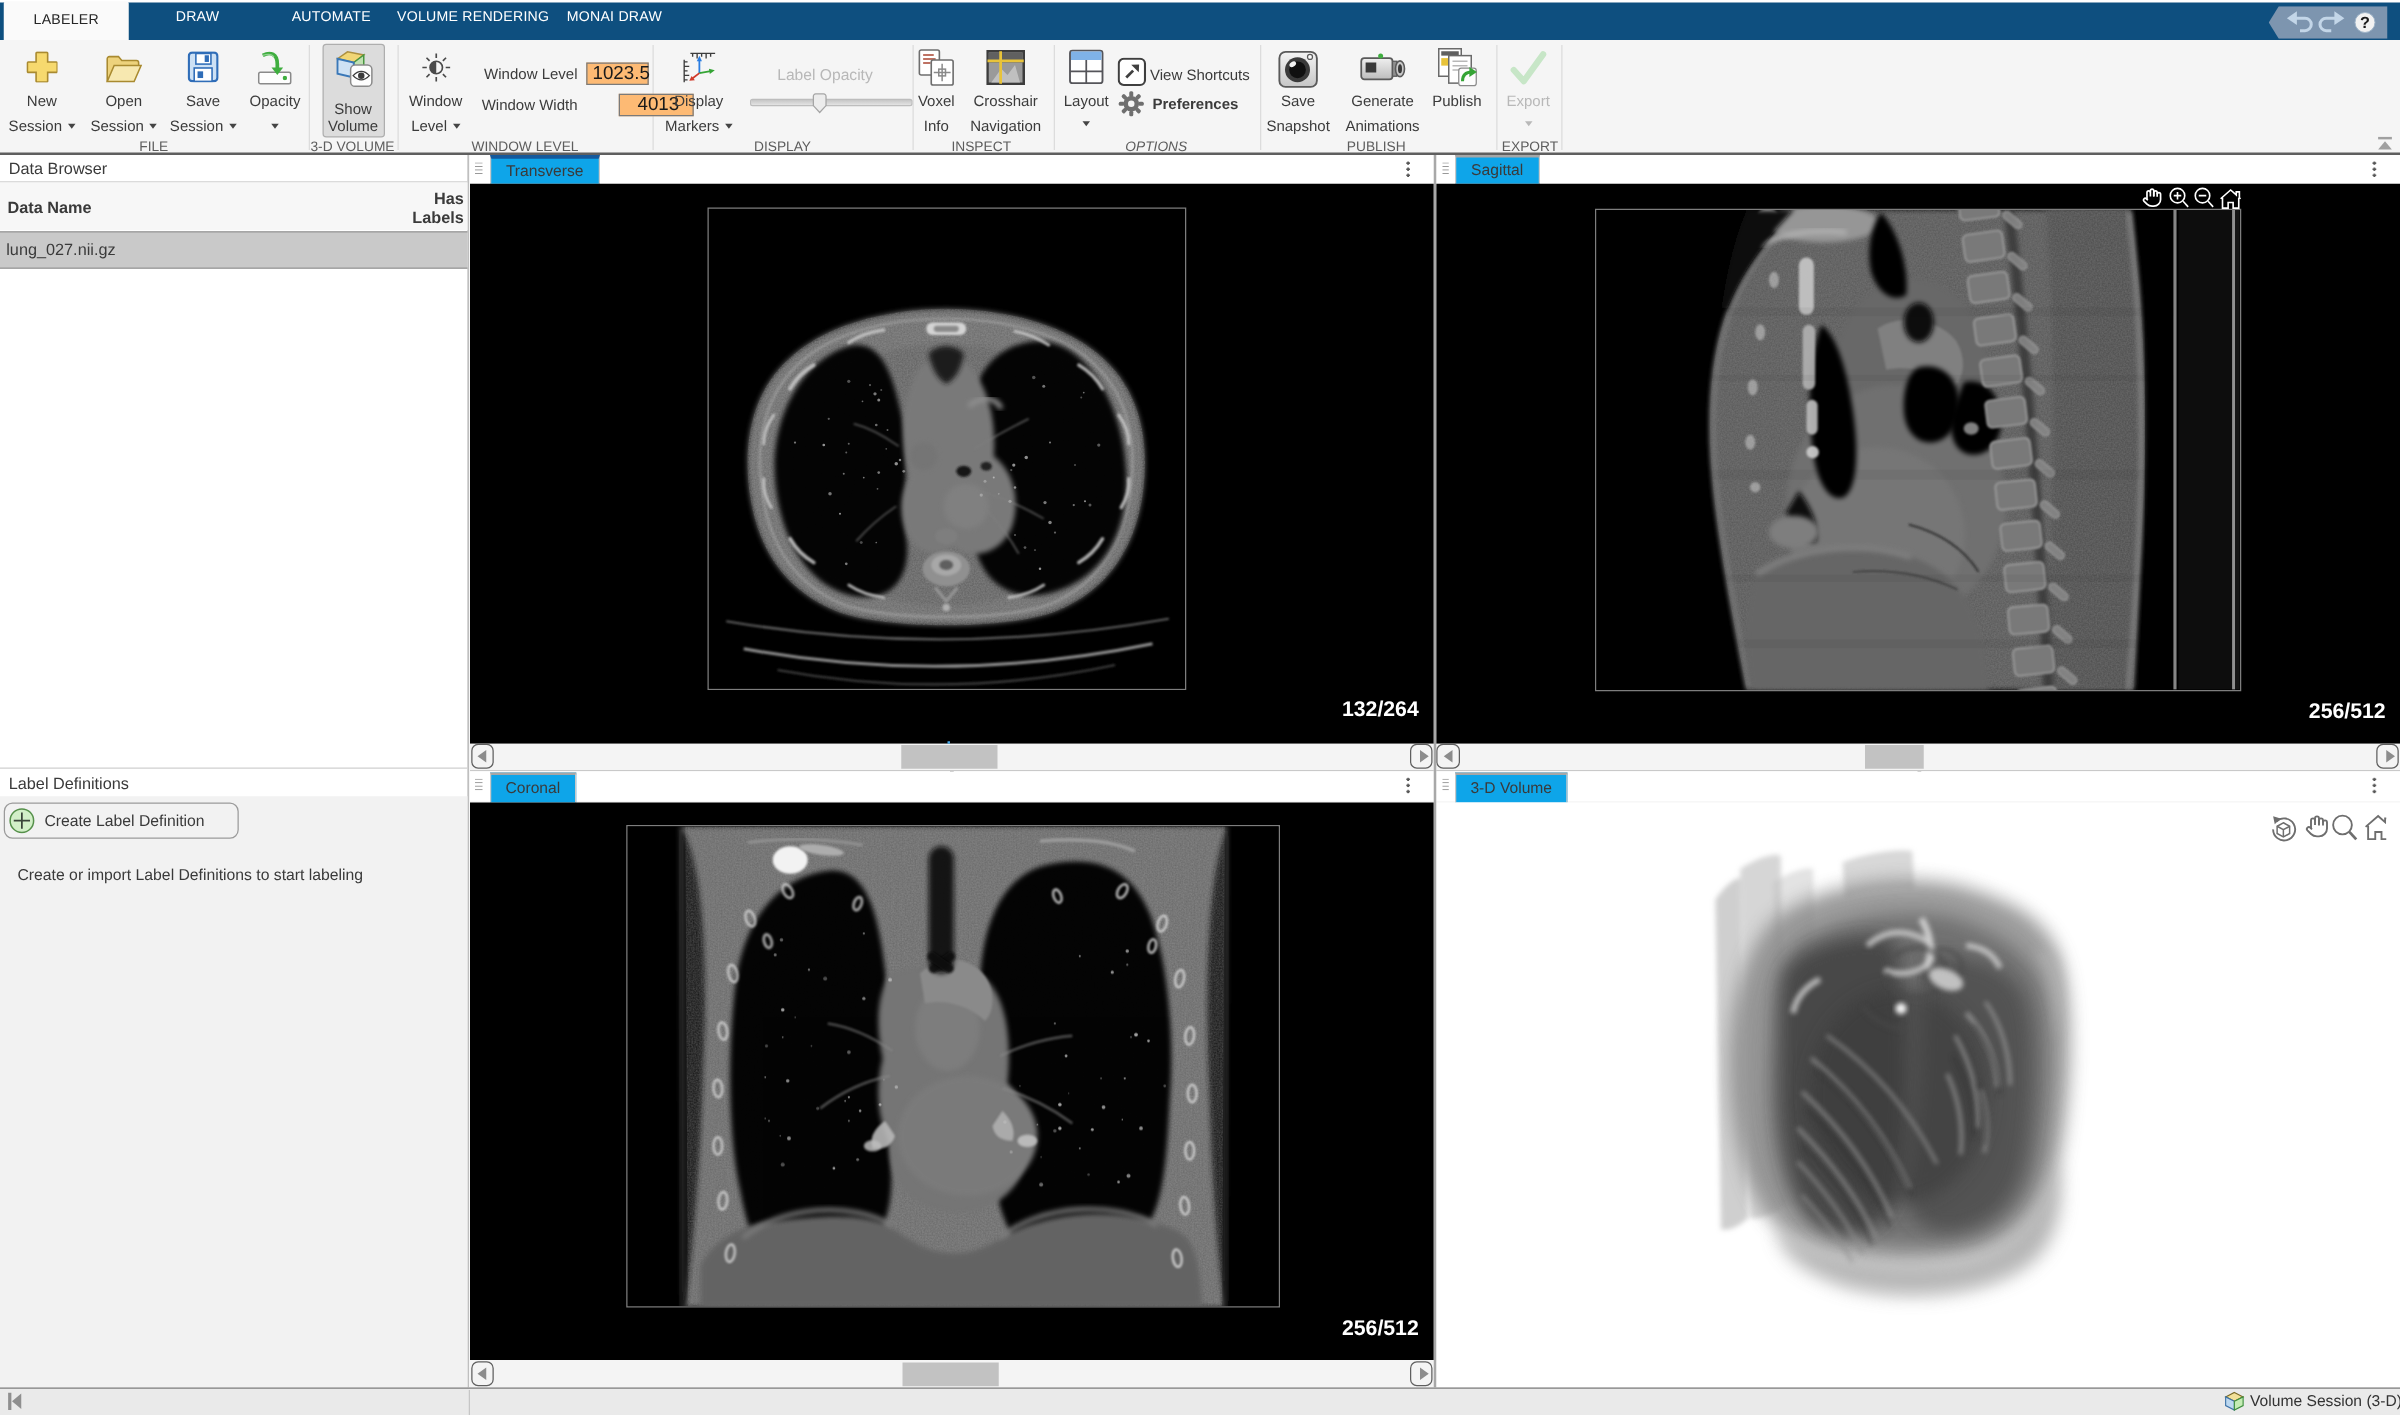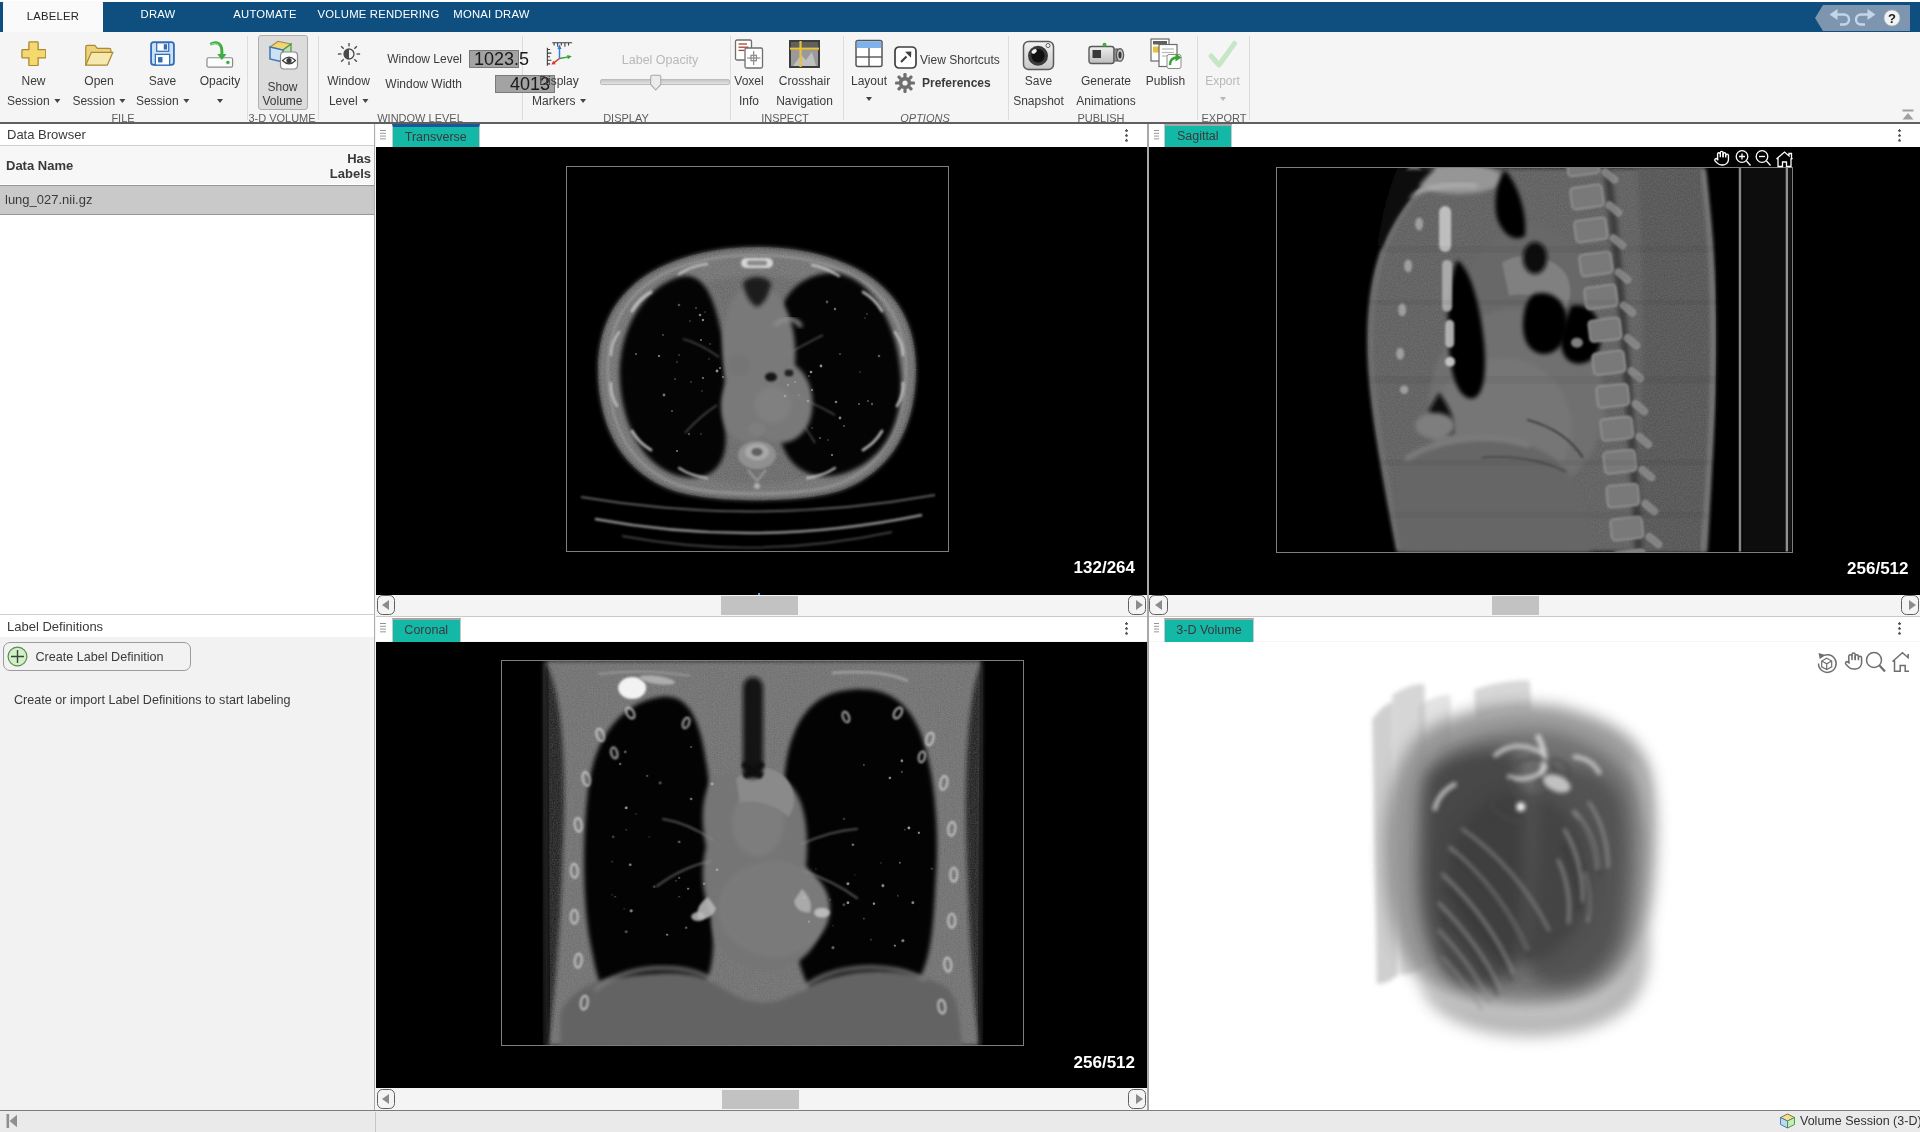--- a/index.html
+++ b/index.html
@@ -12,29 +12,29 @@
 #qaccess{position:absolute;top:4.5px;left:1815px;width:95px;height:26px;}
 #toolbar{position:absolute;left:0;top:31.5px;width:1920px;height:91px;background:#f5f5f5;}
 #toolbarline{position:absolute;left:0;top:122.3px;width:1920px;height:1.7px;background:#5f5f5f;}
 .sep{position:absolute;top:36px;height:84px;width:1px;background:#dcdcdc;}
 .seclbl{position:absolute;top:111.5px;font-size:11px;color:#5d5d5d;transform:translateX(-50%);white-space:nowrap;}
 .lbl{position:absolute;transform:translateX(-50%);font-size:12px;color:#3b3b3b;white-space:nowrap;}
 .lbl.dis{color:#b8b8b8;}
 .ico{position:absolute;}
 .caret{display:inline-block;width:0;height:0;border-left:3.6px solid transparent;border-right:3.6px solid transparent;border-top:4px solid #444;vertical-align:middle;margin-left:4.5px;margin-bottom:1px;}
 .caret.dis{border-top-color:#b8b8b8;}
-.inpt{position:absolute;background:#a3a3a3;border:1px solid #7a7a7a;font-size:18px;color:#1a1a1a;padding-left:4px;}
+.inpt{position:absolute;background:#fdba74;border:1px solid #7a7a7a;font-size:15px;color:#1a1a1a;padding-left:4px;}
 #leftpanel{position:absolute;left:0;top:124px;width:375px;height:986px;background:#fff;border-right:1px solid #ababab;box-sizing:border-box;}
 .phead{font-size:13px;color:#3a3a3a;}
 .grip{position:absolute;width:5.5px;height:10px;background:linear-gradient(#8f8f8f 1px,transparent 1px);background-size:5.5px 2.8px;}
 .vdots{position:absolute;width:3.2px;height:14px;background:radial-gradient(circle at 1.6px 1.6px,#555 1.25px,transparent 1.45px);background-size:3.2px 4.9px;}
 
 .vpblack{position:absolute;background:#000;overflow:hidden;}
 .tabbar{position:absolute;background:#fff;}
-.vtab{position:absolute;background:#14b8a6;box-sizing:border-box;border-left:1px solid #c8c8c8;border-right:1px solid #c8c8c8;font-size:12.5px;color:#3a3a3a;text-align:center;}
+.vtab{position:absolute;background:#0ea5e9;box-sizing:border-box;border-left:1px solid #c8c8c8;border-right:1px solid #c8c8c8;font-size:12.5px;color:#3a3a3a;text-align:center;}
 .slice{position:absolute;color:#fff;font-size:17px;font-weight:bold;text-align:right;}
 .frame{position:absolute;border:1px solid #7e7e7e;box-sizing:border-box;overflow:hidden;background:#000;}
 
 .sbar{position:absolute;background:#f4f4f4;border-bottom:1px solid #c9c9c9;box-sizing:border-box;}
 .sbtn{position:absolute;width:18.5px;height:20px;border:1px solid #5f5f5f;border-radius:5.5px;background:#f4f4f4;box-sizing:border-box;}
 .sbthumb{position:absolute;background:#c2c2c2;}
 .tri-l{position:absolute;width:0;height:0;border-top:5px solid transparent;border-bottom:5px solid transparent;border-right:7px solid #8c8c8c;}
 .tri-r{position:absolute;width:0;height:0;border-top:5px solid transparent;border-bottom:5px solid transparent;border-left:7px solid #8c8c8c;}
 #statusbar{position:absolute;left:0;top:1110.4px;width:1920px;height:21.6px;background:#eaeaea;border-top:1.4px solid #7d7d7d;box-sizing:border-box;}
 </style>

